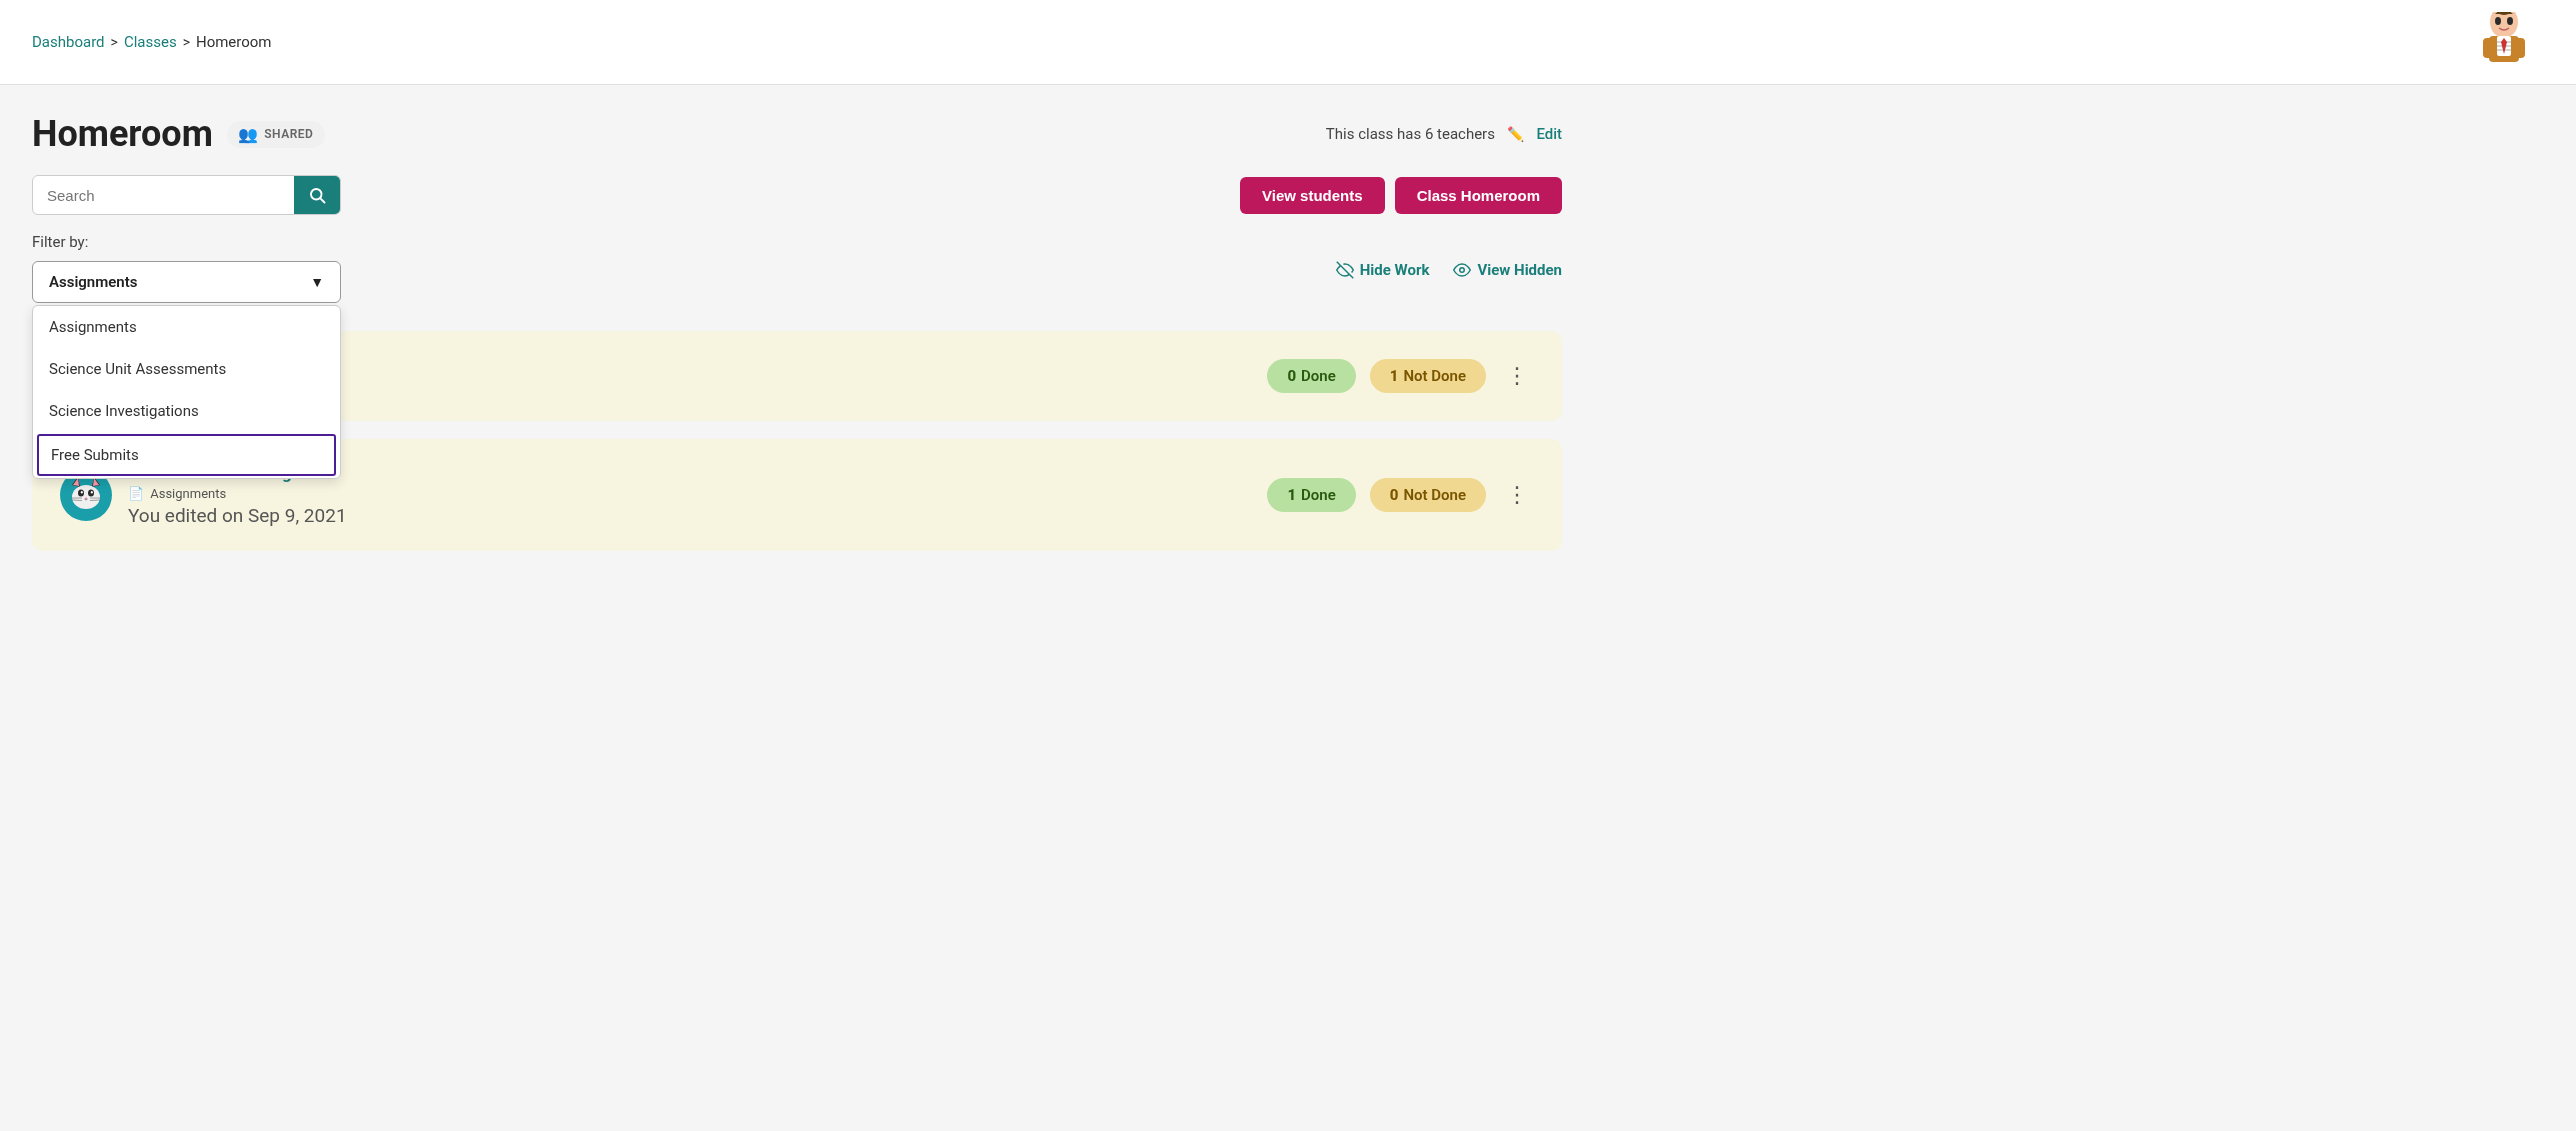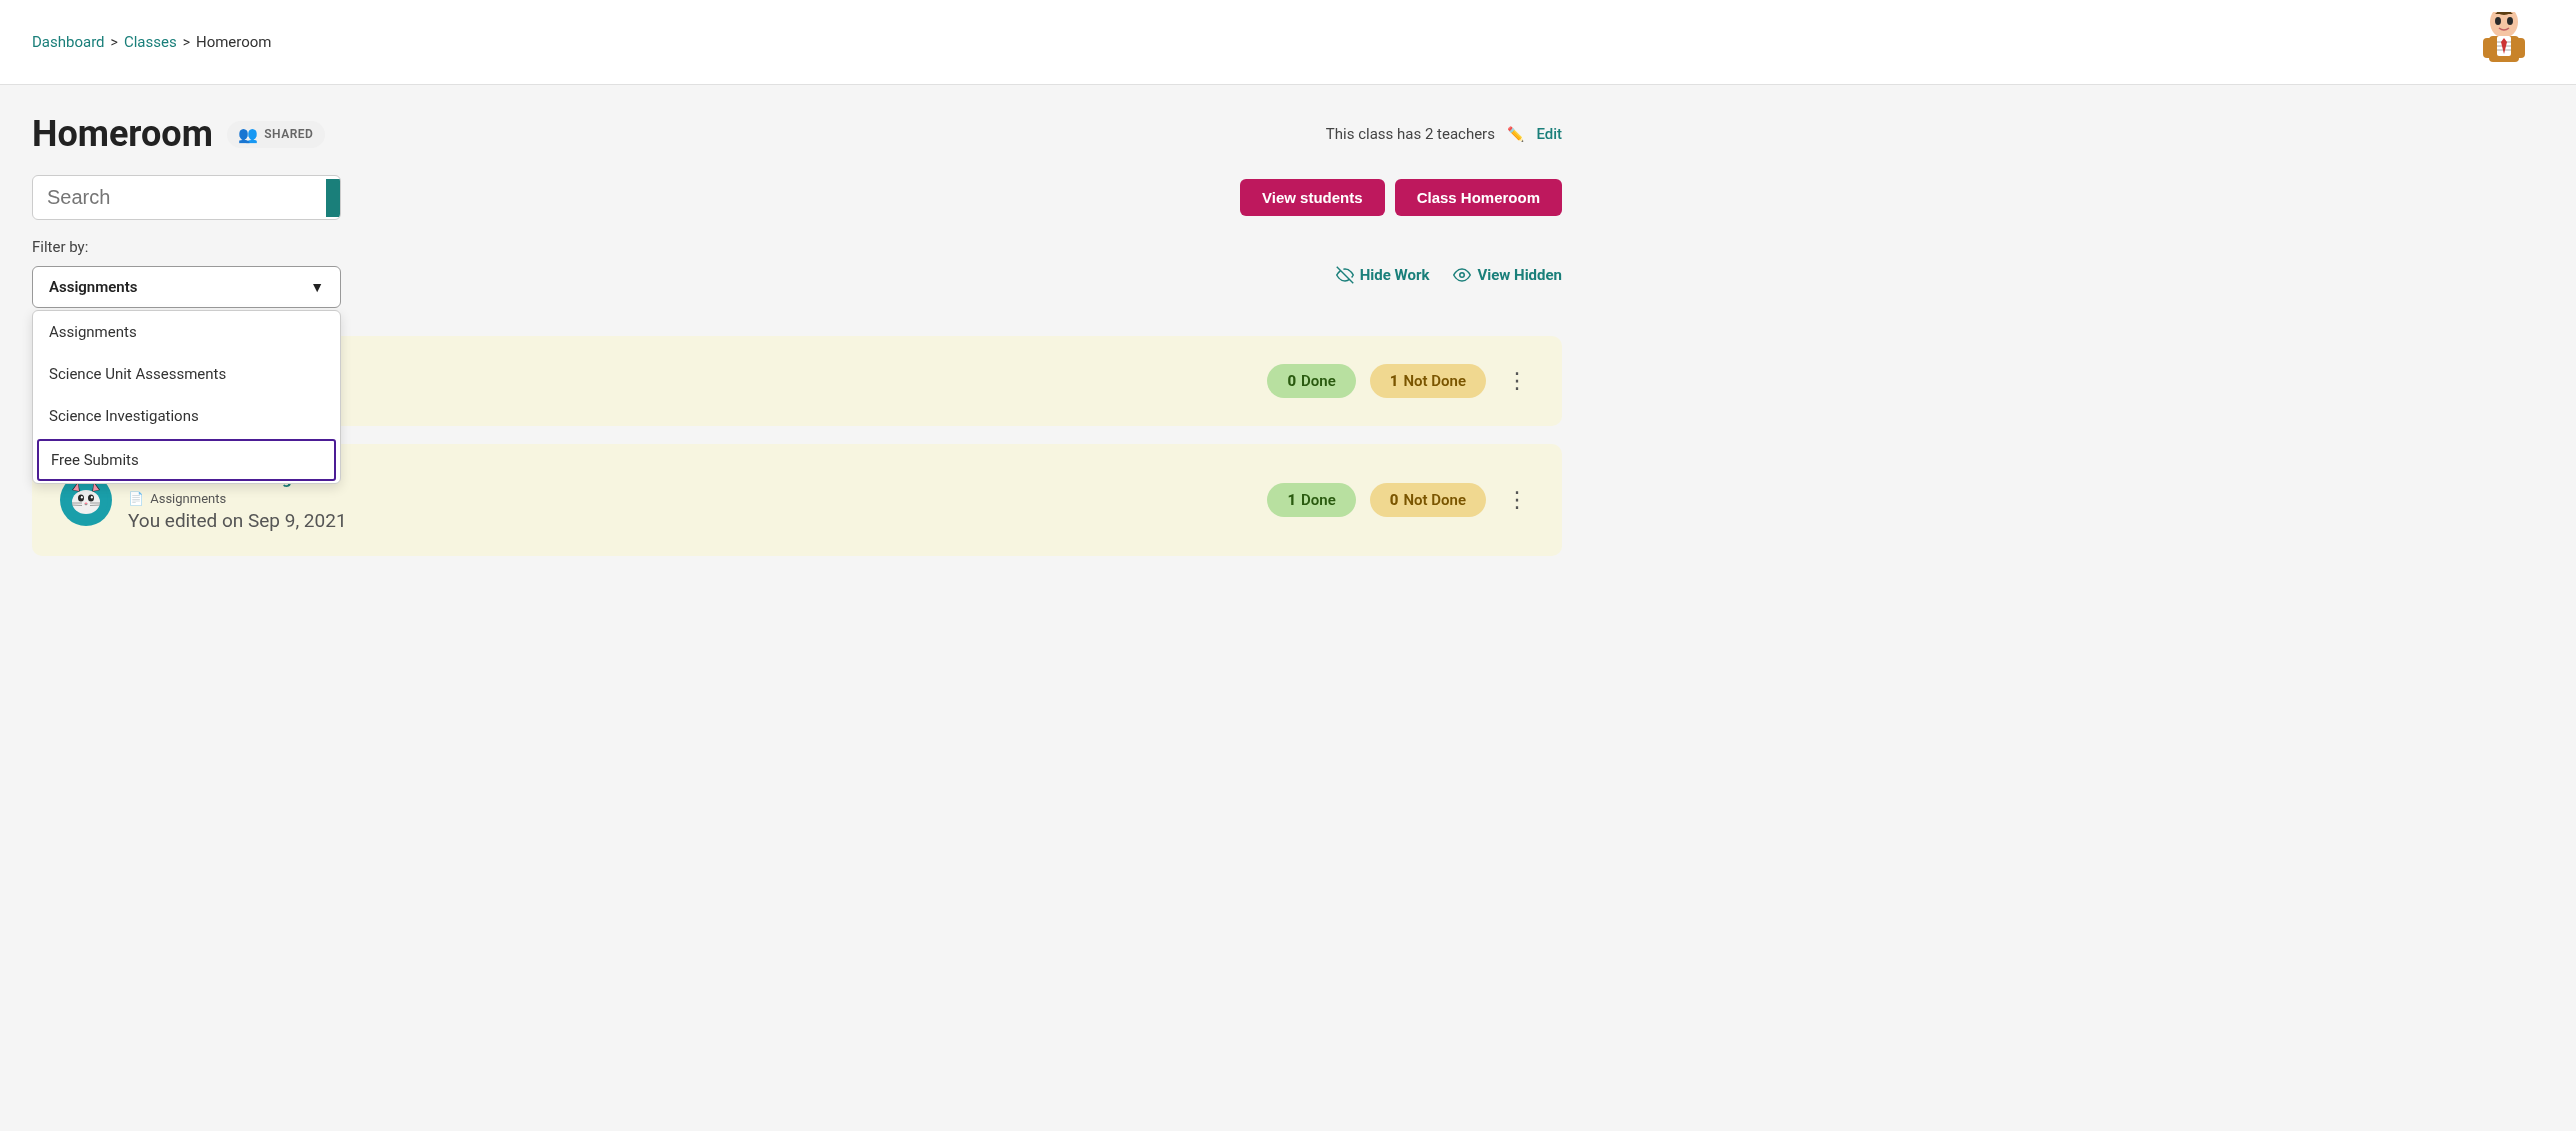--- a/index.html
+++ b/index.html
@@ -132,21 +132,21 @@
       border-radius: 6px;
       overflow: hidden;
       width: 309px;
       background: #fff;
     }
 
     .search-input {
       border: none;
       outline: none;
       padding: 10px 14px;
-      font-size: 20px;
+      font-size: 15px;
       color: #333;
       flex: 1;
       background: transparent;
     }
 
     .search-button {
       background: #1a7f7a;
       border: none;
       padding: 10px 14px;
       cursor: pointer;
@@ -395,21 +395,21 @@
 
   <div class="page-header">
     <div class="page-title-area">
       <h1 class="page-title">Homeroom</h1>
       <div class="shared-badge">
         <span class="shared-icon">👥</span>
         <span>SHARED</span>
       </div>
     </div>
     <div class="header-right">
-      <span>This class has 2 teachers</span>
+      <span>This class has 6 teachers</span>
       <span class="edit-icon">✏️</span>
       <a class="edit-link">Edit</a>
     </div>
   </div>
 
   <div class="search-row">
     <div class="search-box">
       <input class="search-input" type="text" placeholder="Search" style="">
       <button class="search-button">
         <svg width="18" height="18" viewBox="0 0 24 24" fill="none" stroke="white" stroke-width="2.5" stroke-linecap="round">

